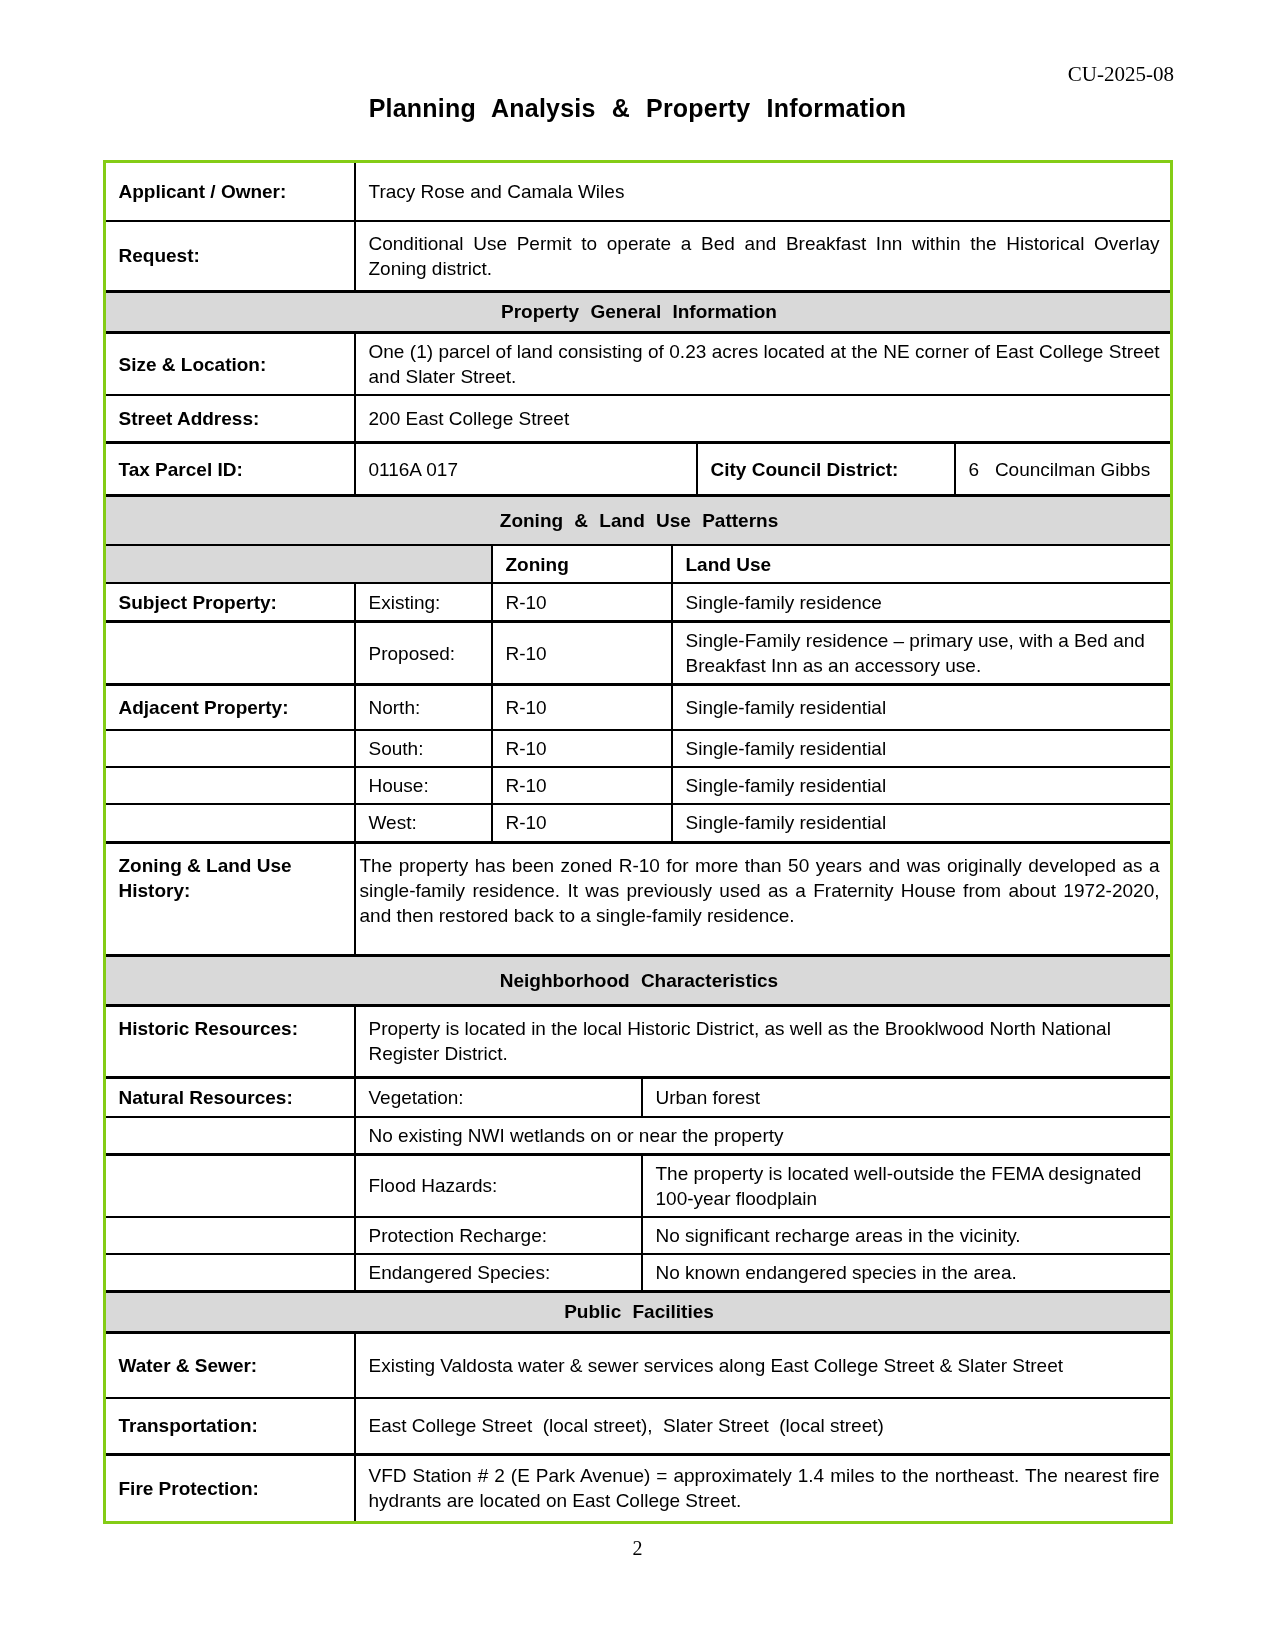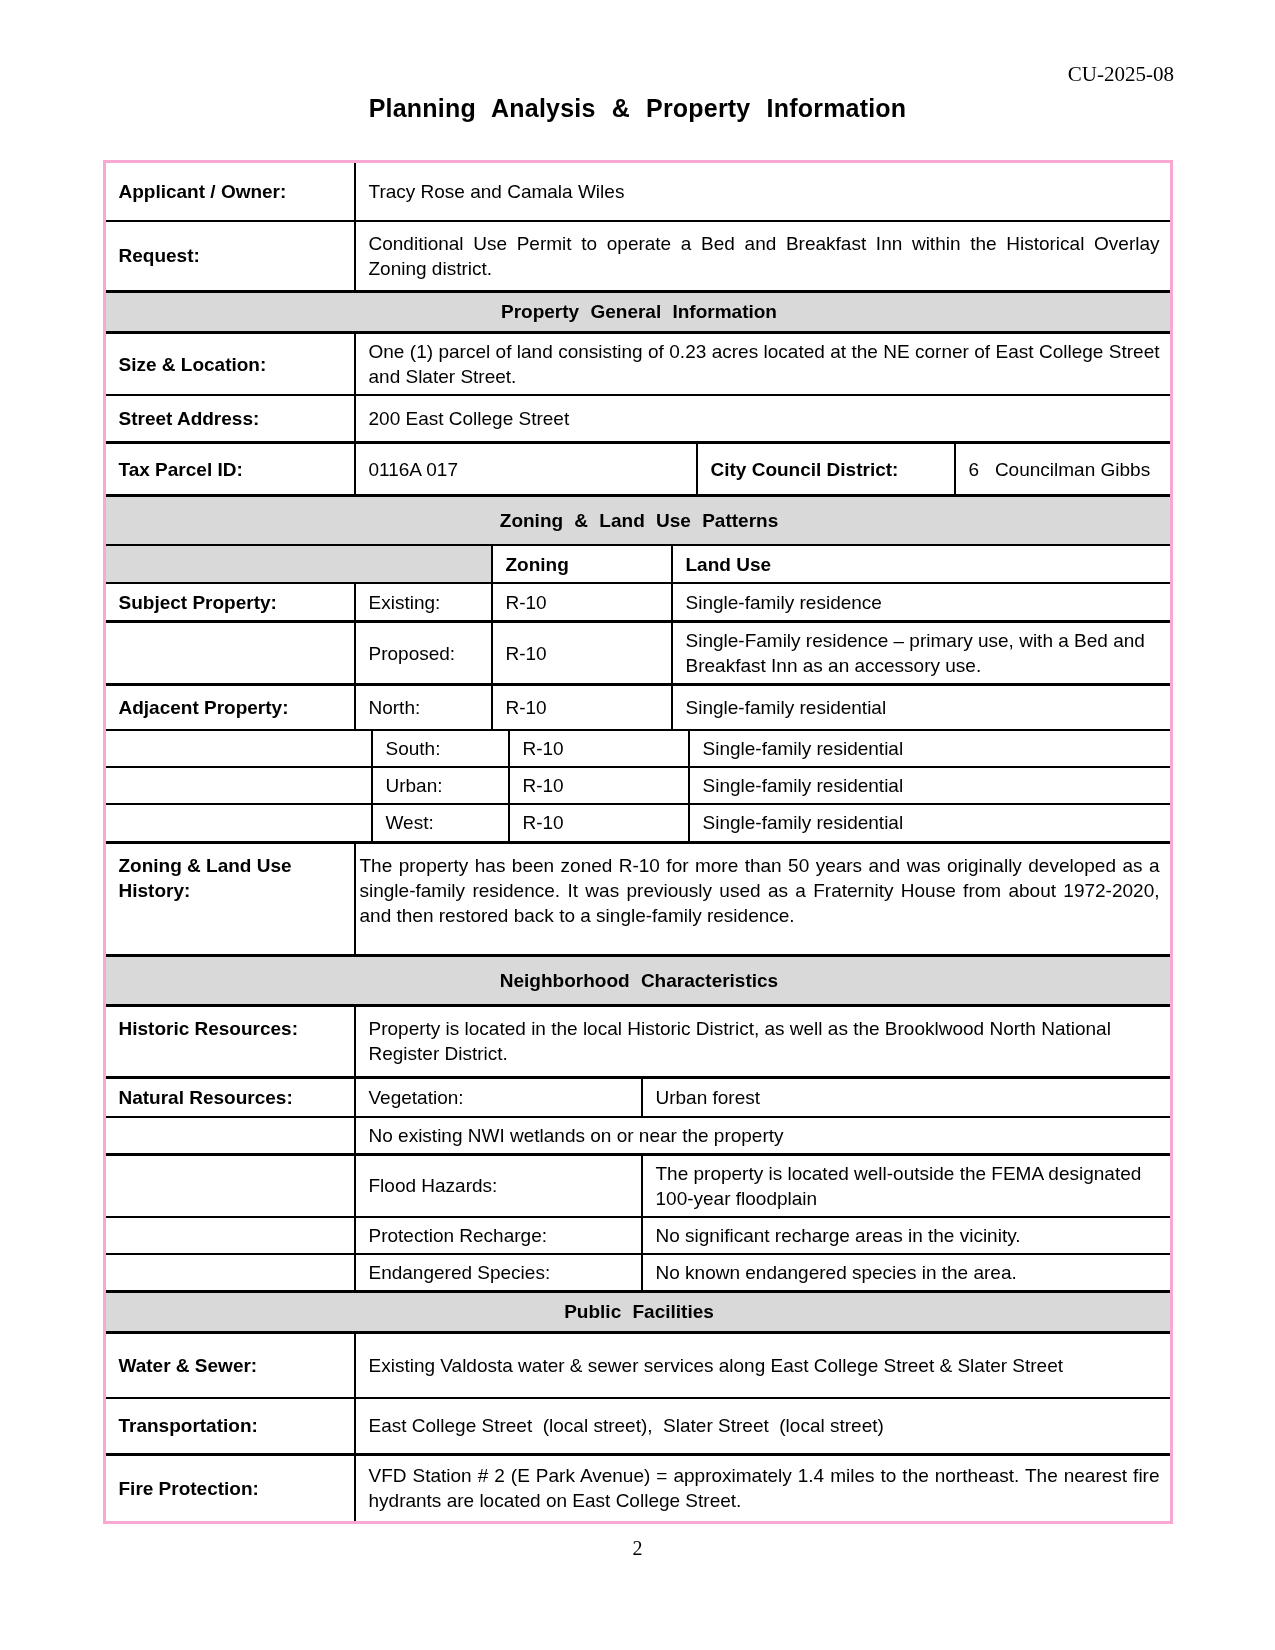--- a/index.html
+++ b/index.html
@@ -12,21 +12,21 @@
     width: 1073px; margin: 0 auto; text-align: right;
     font-family: "Liberation Serif", serif; font-size: 21px;
   }
   .title {
     text-align: center; font-size: 25px; font-weight: bold;
     word-spacing: 9px; margin-top: 7px; letter-spacing: 0.2px;
   }
 
   .tbl {
     width: 1070px; margin: 37px auto 0 auto;
-    border: 3px solid #f9a8d4; font-size: 19px;
+    border: 3px solid #84cc16; font-size: 19px;
   }
   .row { display: flex; border-top: 2px solid #000; align-items: stretch; }
   .row:first-child { border-top: none; }
   .row.t { border-top: 3px solid #000; }
 
   .cell {
     display: flex; align-items: center; padding: 5px 10px 5px 13px;
     border-left: 2px solid #000; line-height: 1.32; min-height: 100%;
   }
   .cell:first-child { border-left: none; }
@@ -56,21 +56,21 @@
   .r-applicant  { min-height: 57px; }
   .r-request    { min-height: 70px; }
   .r-size       { min-height: 62px; }
   .r-street     { min-height: 47px; }
   .r-tax        { min-height: 53px; }
   .r-zonehead   { min-height: 50px; }
   .r-subhead    { min-height: 38px; }
   .r-existing   { min-height: 38px; }
   .r-proposed   { min-height: 58px; }
   .r-north      { min-height: 46px; }
-  .r-dir        { min-height: 37px; padding-left: 17px; }
+  .r-dir        { min-height: 37px; }
   .r-history    { min-height: 113px; }
   .r-neighhead  { min-height: 50px; }
   .r-historic   { min-height: 72px; }
   .r-veg        { min-height: 40px; }
   .r-wet        { min-height: 36px; }
   .r-flood      { min-height: 54px; }
   .r-ground     { min-height: 37px; }
   .r-endg       { min-height: 37px; }
   .r-pubhead    { min-height: 38px; }
   .r-water      { min-height: 66px; }
@@ -156,21 +156,21 @@
 
     <div class="row r-dir">
       <div class="cell c-label"></div>
       <div class="cell c2z">South:</div>
       <div class="cell c3z">R-10</div>
       <div class="cell grow">Single-family residential</div>
     </div>
 
     <div class="row r-dir">
       <div class="cell c-label"></div>
-      <div class="cell c2z">Urban:</div>
+      <div class="cell c2z">House:</div>
       <div class="cell c3z">R-10</div>
       <div class="cell grow">Single-family residential</div>
     </div>
 
     <div class="row r-dir">
       <div class="cell c-label"></div>
       <div class="cell c2z">West:</div>
       <div class="cell c3z">R-10</div>
       <div class="cell grow">Single-family residential</div>
     </div>

